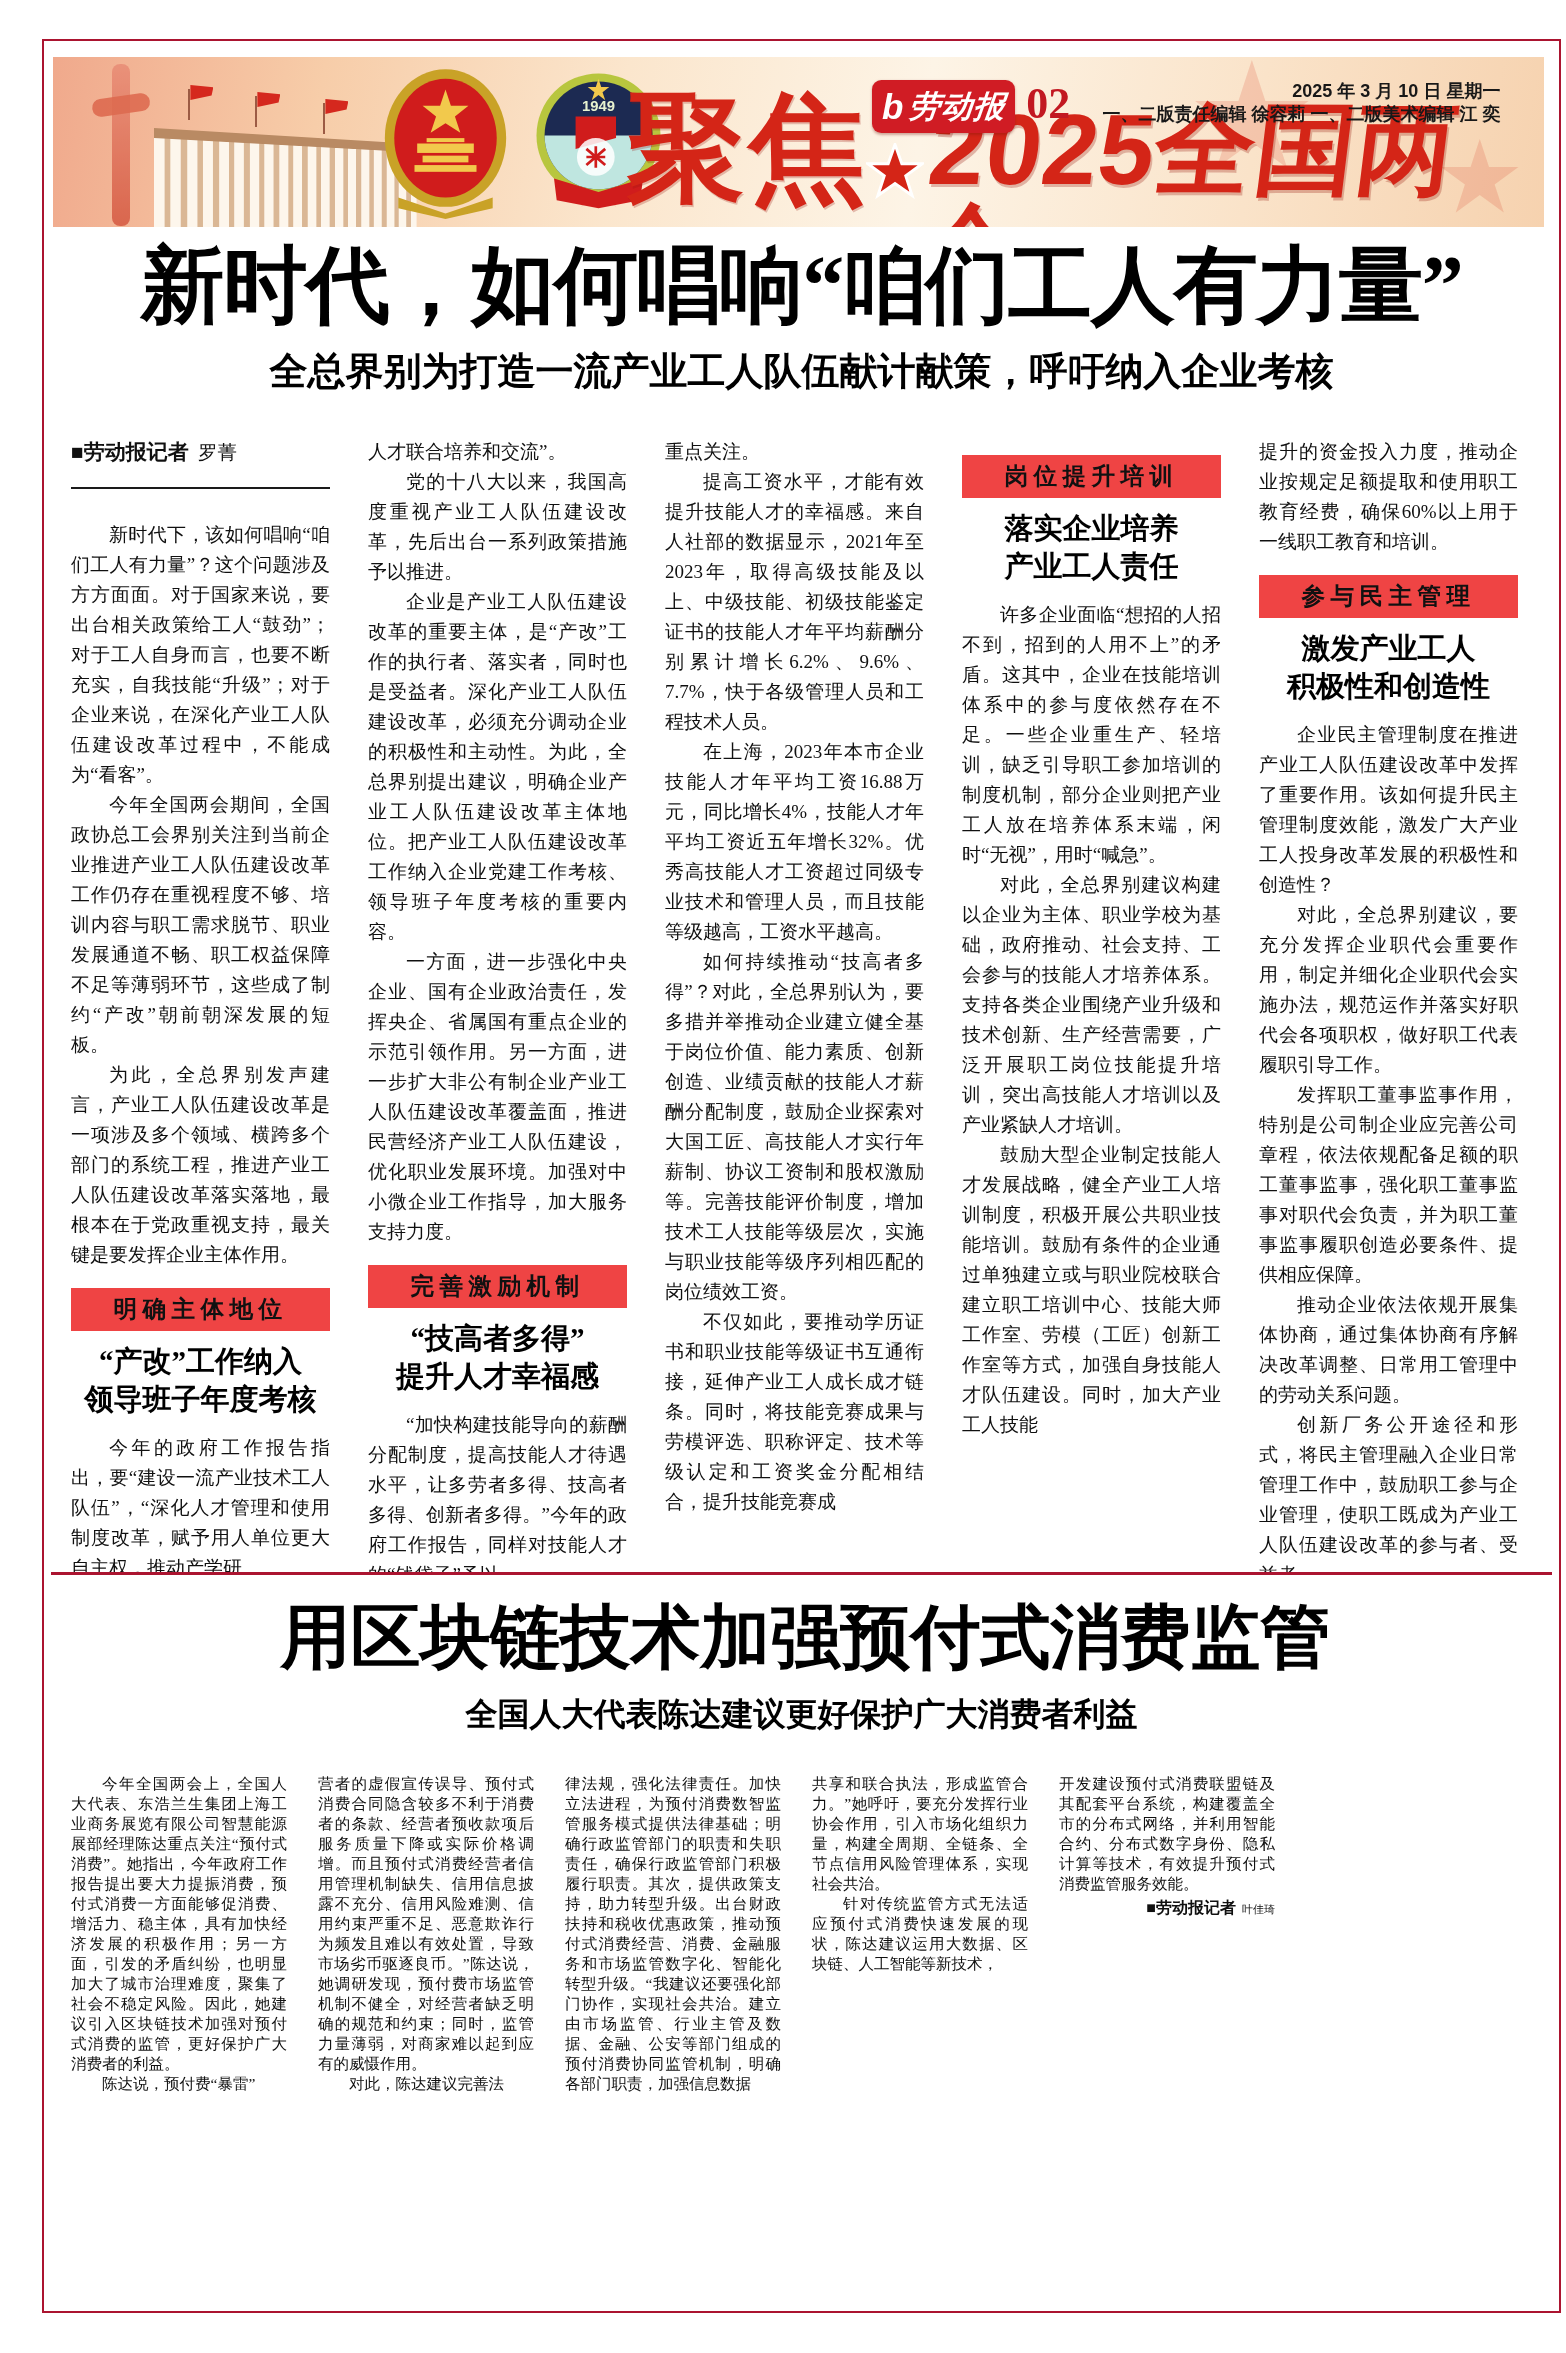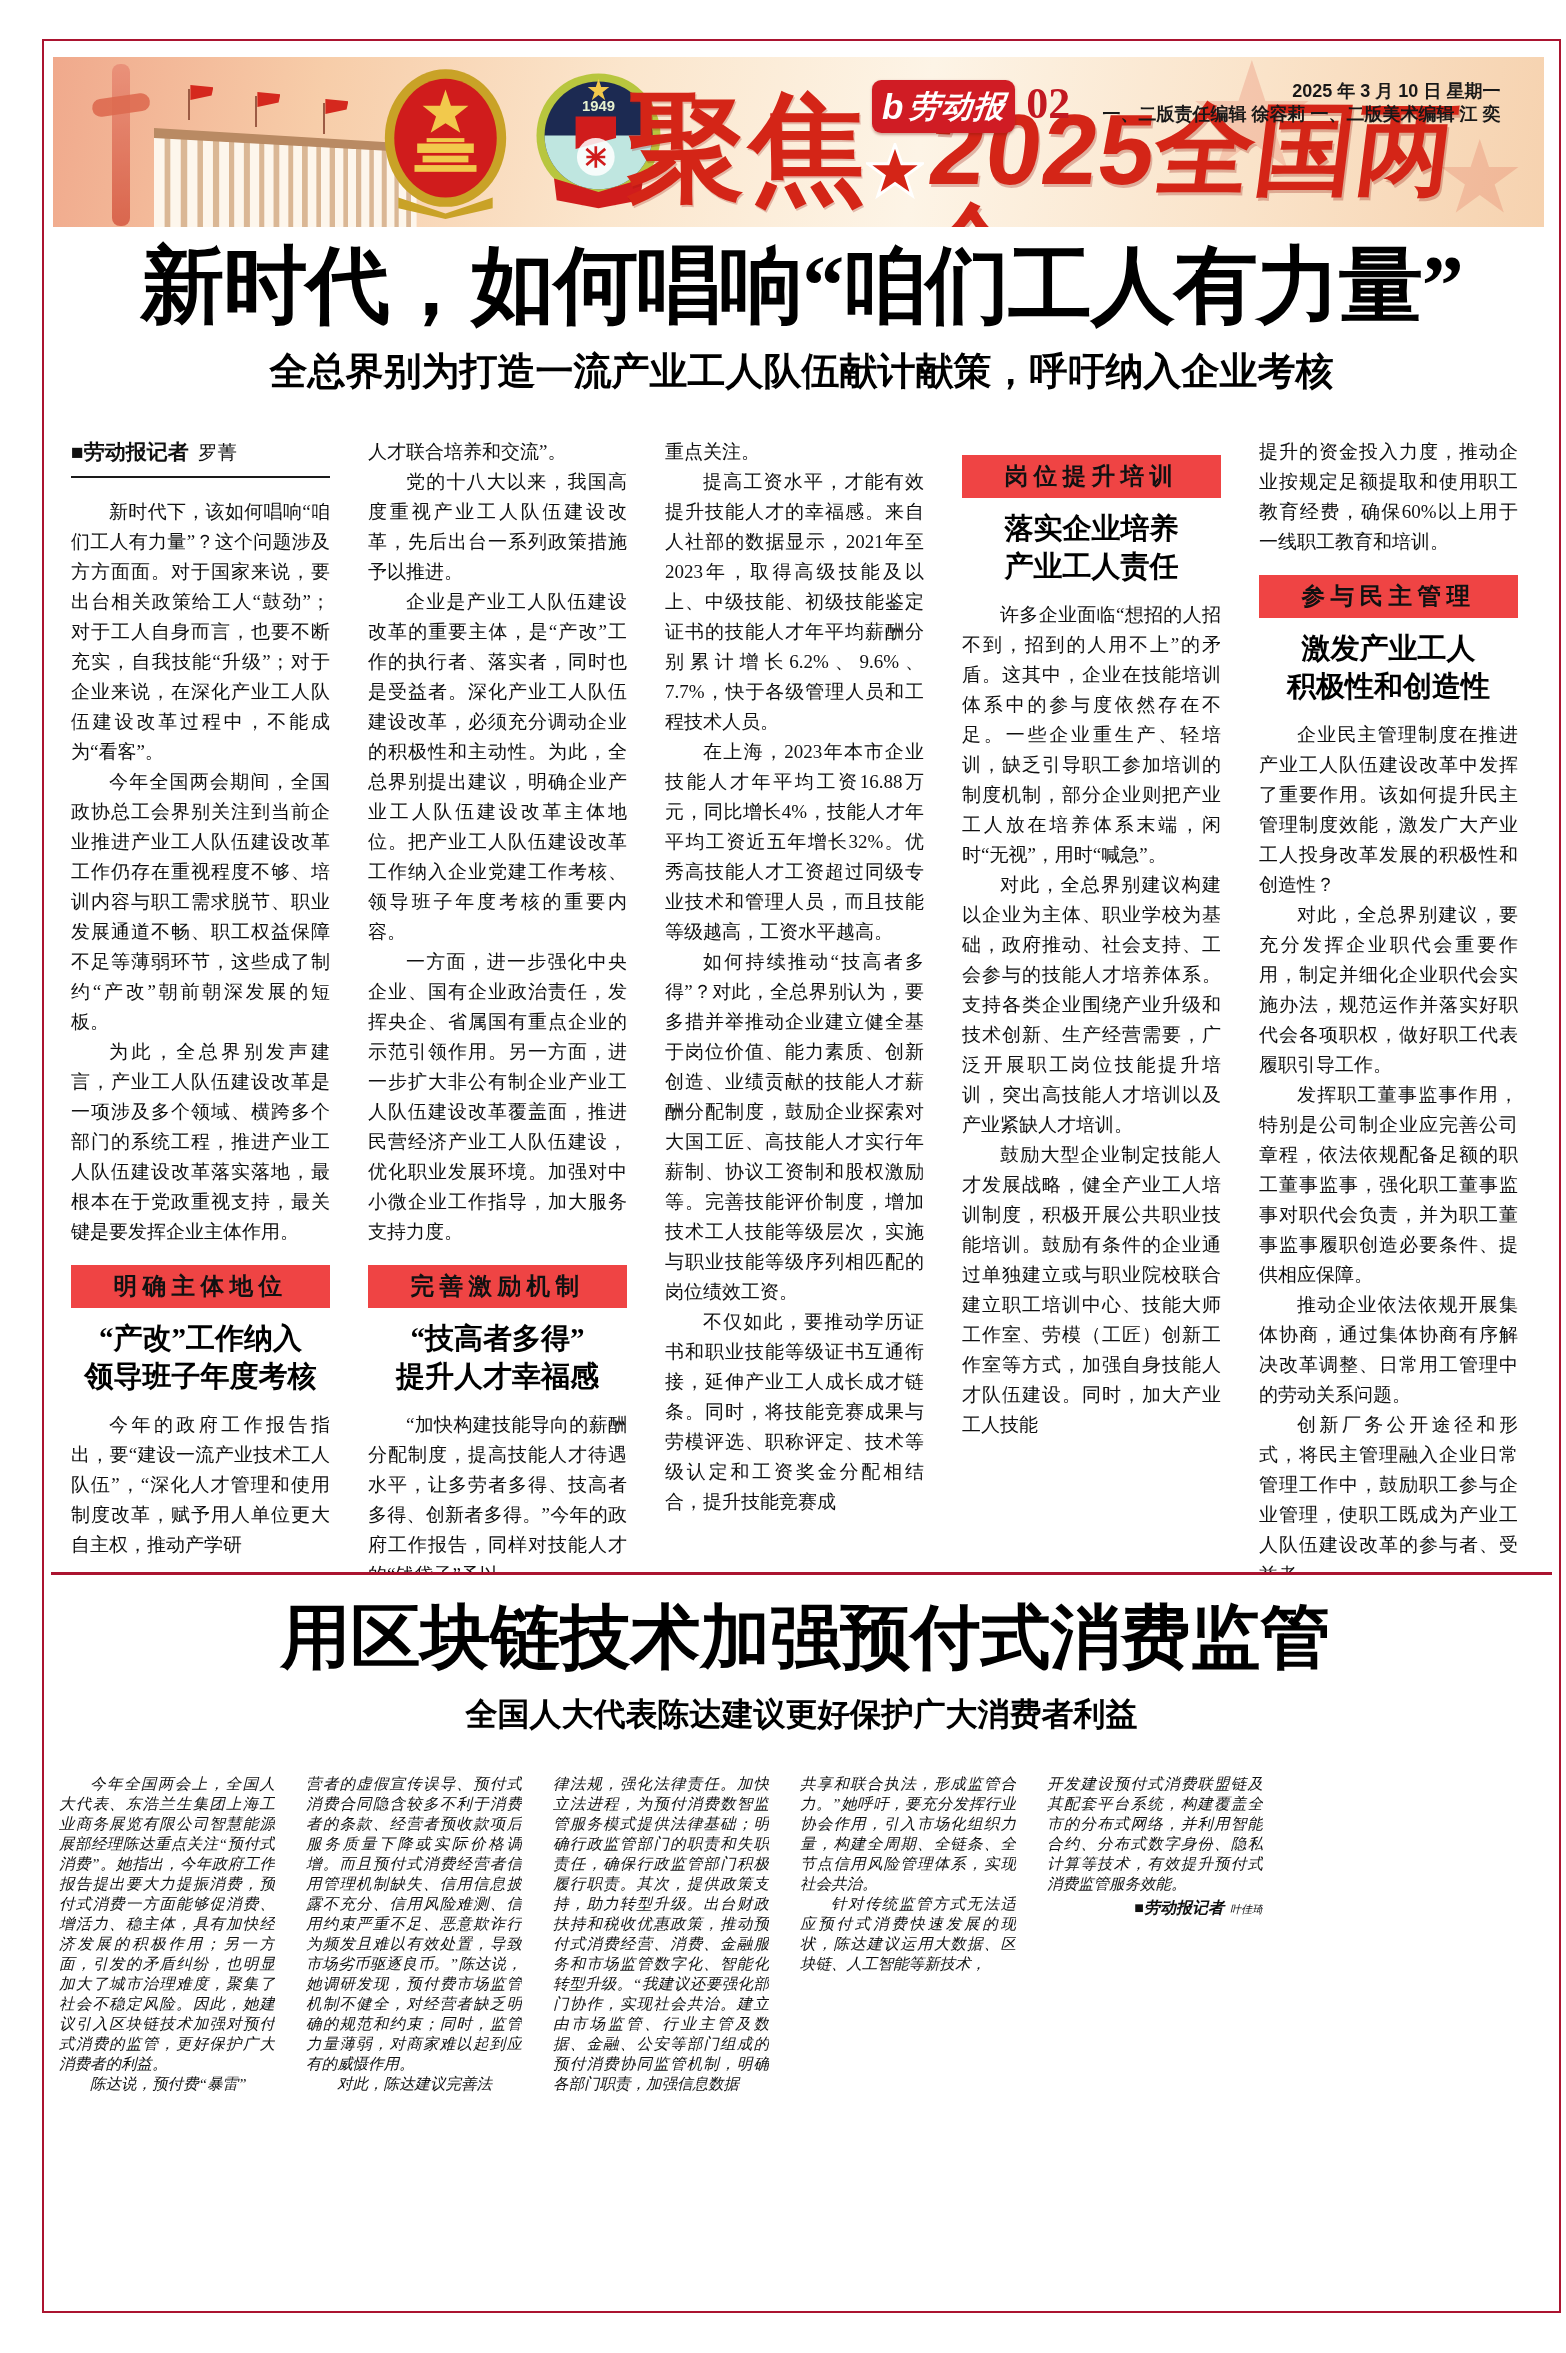--- a/index.html
+++ b/index.html
@@ -50,26 +50,26 @@
   .a1-subhead{position:absolute;left:0;top:305px;width:100%;text-align:center;font-weight:700;
               font-size:38px;color:#000;}
   .a2-headline{position:absolute;left:4px;top:1558px;width:100%;text-align:center;font-weight:900;
                font-size:70px;line-height:1.1;color:#000;}
   .a2-subhead{position:absolute;left:0;top:1652px;width:100%;text-align:center;font-weight:700;
               font-size:32px;color:#000;}
 
   
   .art1{position:absolute;left:27px;top:396px;width:1447px;height:1136px;display:flex;gap:38px;}
   .art1 .col{width:259px;height:100%;overflow:hidden;font-size:19px;line-height:30px;text-align:justify;}
-  .art2{position:absolute;left:15px;top:1733px;width:1447px;height:539px;display:flex;gap:31px;font-style:italic;}
+  .art2{position:absolute;left:27px;top:1733px;width:1447px;height:539px;display:flex;gap:31px;}
   .art2 .col{width:216px;height:100%;overflow:hidden;font-size:15.5px;line-height:20px;text-align:justify;}
 
   p.ind,p.cont{margin:0;}
   p.ind{text-indent:2em;}
-  .byline{border-bottom:2px solid #1a1a1a;padding-bottom:8px;margin-bottom:19px;
+  .byline{border-bottom:2px solid #1a1a1a;padding-bottom:19px;margin-bottom:31px;
           font-family:"Liberation Sans",sans-serif;}
   .by-label{font-weight:900;font-size:21px;}
   .by-name{font-size:19.5px;margin-left:9.4px;}
   .badge{background:#ef4444;text-align:center;font-family:"Liberation Sans",sans-serif;font-weight:900;
          font-size:23.6px;letter-spacing:5.4px;padding:6.7px 0;margin:17.5px 0 12px 0;color:#111;}
   .colsub{text-align:center;font-weight:900;font-size:29px;line-height:1.3;white-space:pre-line;
           margin:4px 0 15px 0;color:#000;}
   .a2-byline{margin-top:4px;text-align:right;font-family:"Liberation Sans",sans-serif;
              font-weight:900;font-size:16px;}
   .a2-byline .by-name{font-weight:400;font-family:"Liberation Serif",serif;font-size:11px;margin-left:6px;}

